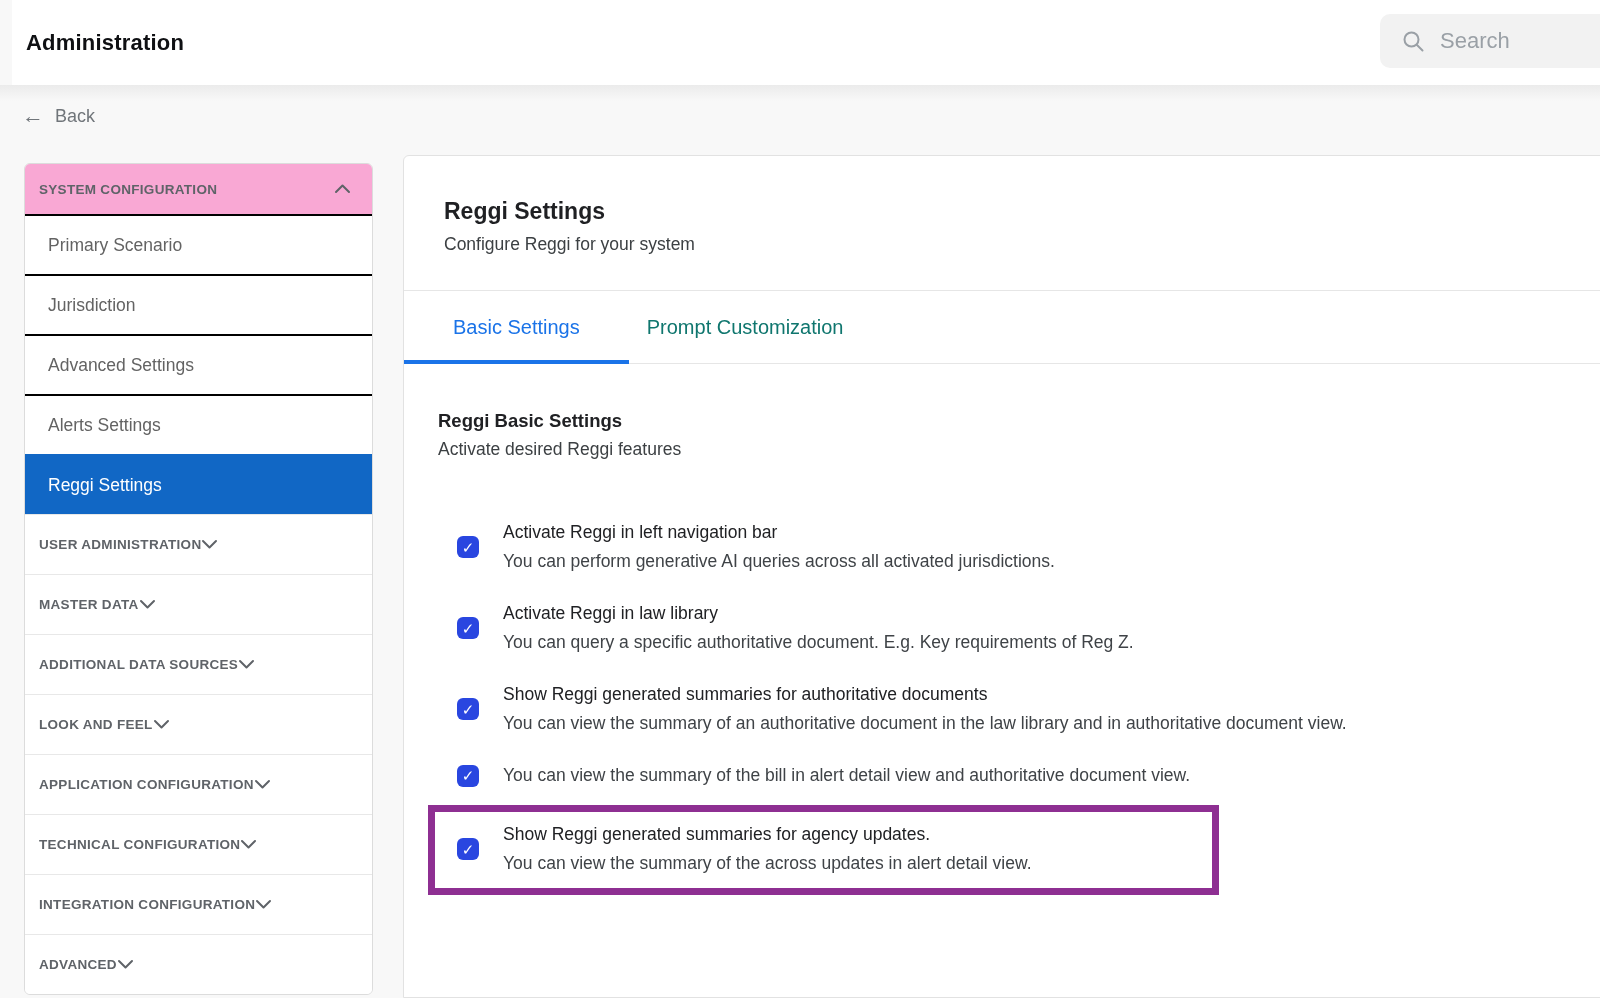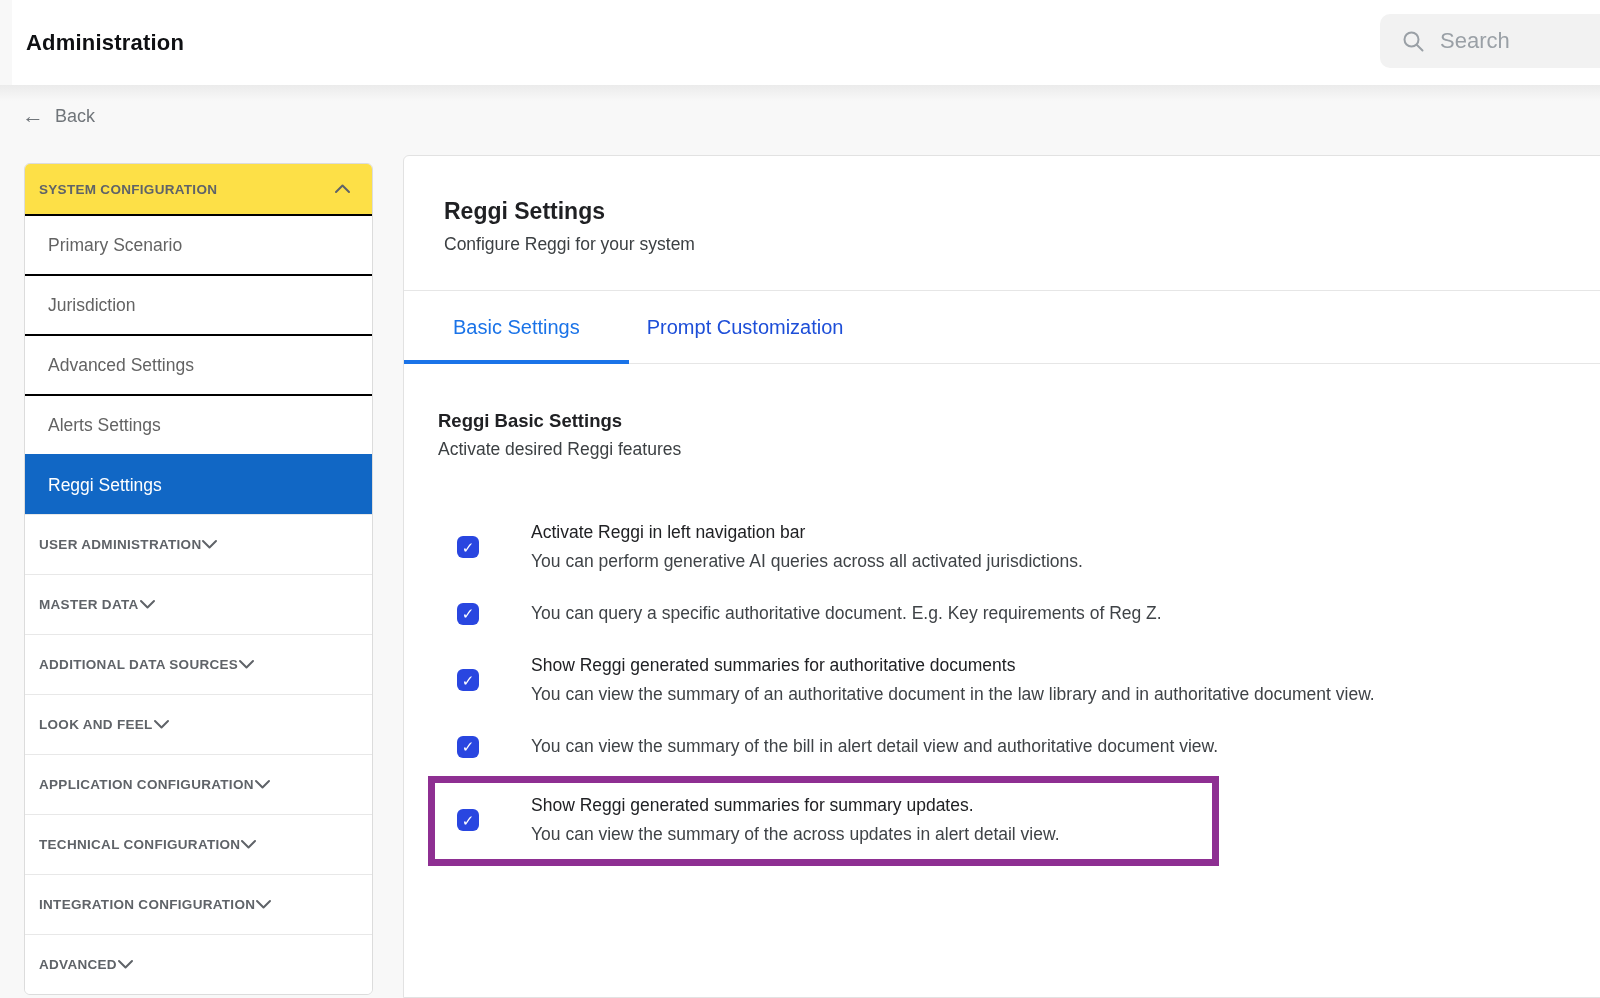--- a/index.html
+++ b/index.html
@@ -27,50 +27,50 @@
   
   .content{position:absolute;top:85px;left:0;width:1600px;height:913px;
     background:linear-gradient(180deg,#ebebeb 0px,#f8f8f8 16px,#f8f8f8 100%);}
   .back{position:absolute;left:22px;top:105px;display:flex;align-items:center;gap:11px;
     font-size:18px;color:#70757a;cursor:pointer;}
   .back .arrow{font-size:22px;line-height:1;color:#70757a;}
   
   .sidebar{position:absolute;left:24px;top:163px;width:349px;background:#fff;
     border:1px solid #dcdcdc;border-radius:6px;overflow:hidden;box-sizing:border-box;}
   .side-header{height:50px;display:flex;align-items:center;justify-content:space-between;
-    padding:0 21px 0 14px;background:#fde047;cursor:pointer;}
+    padding:0 21px 0 14px;background:#f9a8d4;cursor:pointer;}
   .side-header .label,.side-collapsed .label{font-size:13.5px;font-weight:700;
     color:#5f6368;letter-spacing:.3px;}
   .side-item{height:58px;line-height:58px;padding-left:23px;font-size:17.5px;color:#636363;
     border-top:2px solid #000000;background:#fff;cursor:pointer;white-space:nowrap;}
   .side-item.selected{background:var(--selected-nav-bg);color:#fff;border-top-color:var(--selected-nav-bg);}
   .side-collapsed{height:59px;display:flex;align-items:center;justify-content:flex-start;
     padding:0 21px 0 14px;border-top:1px solid #e8e8e8;background:#fff;cursor:pointer;}
   .chev{flex:0 0 auto;display:block;}
   
   .main-card{position:absolute;left:403px;top:155px;width:1210px;height:843px;
     background:#fff;border:1px solid #e2e2e2;border-top-left-radius:6px;box-sizing:border-box;}
   .card-head{height:135px;box-sizing:border-box;padding:42px 0 0 40px;border-bottom:1px solid #e6e6e6;}
   .card-title{font-size:23px;font-weight:700;color:#1f2023;margin:0 0 9px 0;}
   .card-subtitle{font-size:17.5px;color:#3c4043;margin:0;}
   .tabs{height:72px;border-bottom:1px solid #e6e6e6;display:flex;}
   .tab{display:flex;align-items:center;font-size:20px;cursor:pointer;position:relative;}
   .tab.active{color:var(--accent-blue);font-weight:500;padding:0 49px;}
   .tab.active::after{content:"";position:absolute;left:0;right:0;bottom:-1px;height:4px;
     background:var(--accent-blue);}
-  .tab.inactive{color:#1d4ed8;padding:0 18px;}
+  .tab.inactive{color:#0f766e;padding:0 18px;}
   .section-intro{margin:46px 0 0 34px;}
   .section-heading{font-size:18.5px;font-weight:700;color:#202124;margin:0 0 7px 0;}
   .section-subheading{font-size:17.5px;color:#3c4043;margin:0;}
   .features{margin-top:58px;}
   .feature-row{display:flex;align-items:center;gap:24px;margin:0 0 23px 53px;}
   .checkbox{width:22px;height:22px;border-radius:6px;background:var(--checkbox-blue);
     color:#fff;display:flex;align-items:center;justify-content:center;
     font-size:15px;line-height:1;flex:0 0 auto;cursor:pointer;}
-  .feature-text{min-width:0;margin-left:28px;}
+  .feature-text{min-width:0;}
   .feature-title{font-size:17.5px;color:#202124;line-height:29px;white-space:nowrap;}
   .feature-desc{font-size:17.5px;color:#3f4347;line-height:29px;white-space:nowrap;}
   .feature-row.highlighted{margin-left:24px;margin-top:-8px;border:7px solid var(--highlight-border);
     width:791px;box-sizing:border-box;padding:8px 16px 10px 22px;background:#fff;}
 </style>
 </head>
 <body>
 
 <div class="topbar">
   <div class="app-title">Administration</div>
@@ -198,20 +198,21 @@
       <span class="checkbox">✓</span>
       <div class="feature-text">
         <div class="feature-title">Activate Reggi in left navigation bar</div>
         <div class="feature-desc">You can perform generative AI queries across all activated jurisdictions.</div>
       </div>
     </div>
 
     <div class="feature-row">
       <span class="checkbox">✓</span>
       <div class="feature-text">
+        <div class="feature-title">Activate Reggi in law library</div>
         <div class="feature-desc">You can query a specific authoritative document. E.g. Key requirements of Reg Z.</div>
       </div>
     </div>
 
     <div class="feature-row">
       <span class="checkbox">✓</span>
       <div class="feature-text">
         <div class="feature-title">Show Reggi generated summaries for authoritative documents</div>
         <div class="feature-desc">You can view the summary of an authoritative document in the law library and in authoritative document view.</div>
       </div>
@@ -220,19 +221,19 @@
     <div class="feature-row">
       <span class="checkbox">✓</span>
       <div class="feature-text">
         <div class="feature-desc">You can view the summary of the bill in alert detail view and authoritative document view.</div>
       </div>
     </div>
 
     <div class="feature-row highlighted">
       <span class="checkbox">✓</span>
       <div class="feature-text">
-        <div class="feature-title">Show Reggi generated summaries for summary updates.</div>
+        <div class="feature-title">Show Reggi generated summaries for agency updates.</div>
         <div class="feature-desc">You can view the summary of the across updates in alert detail view.</div>
       </div>
     </div>
 
   </div>
 </div>
 
 </body></html>

